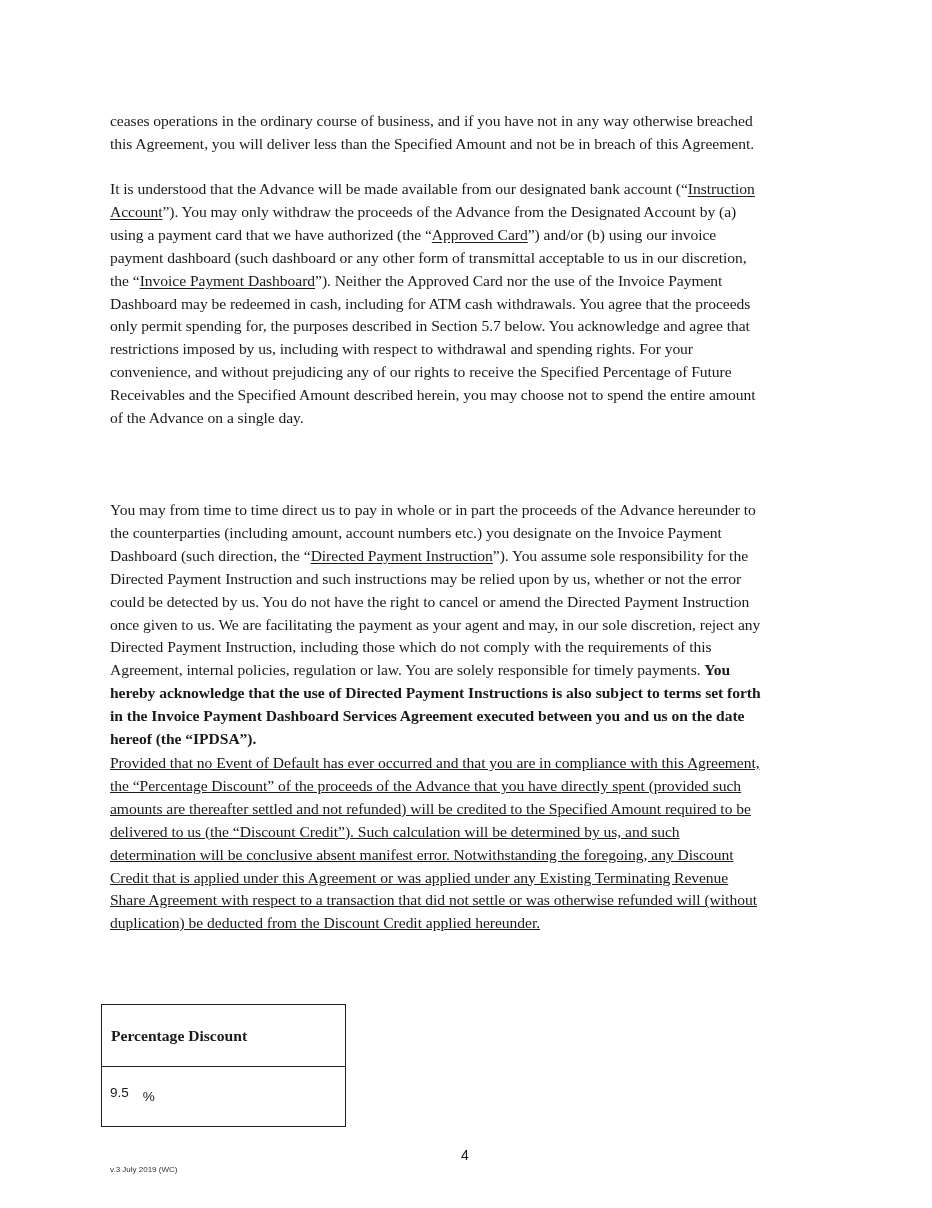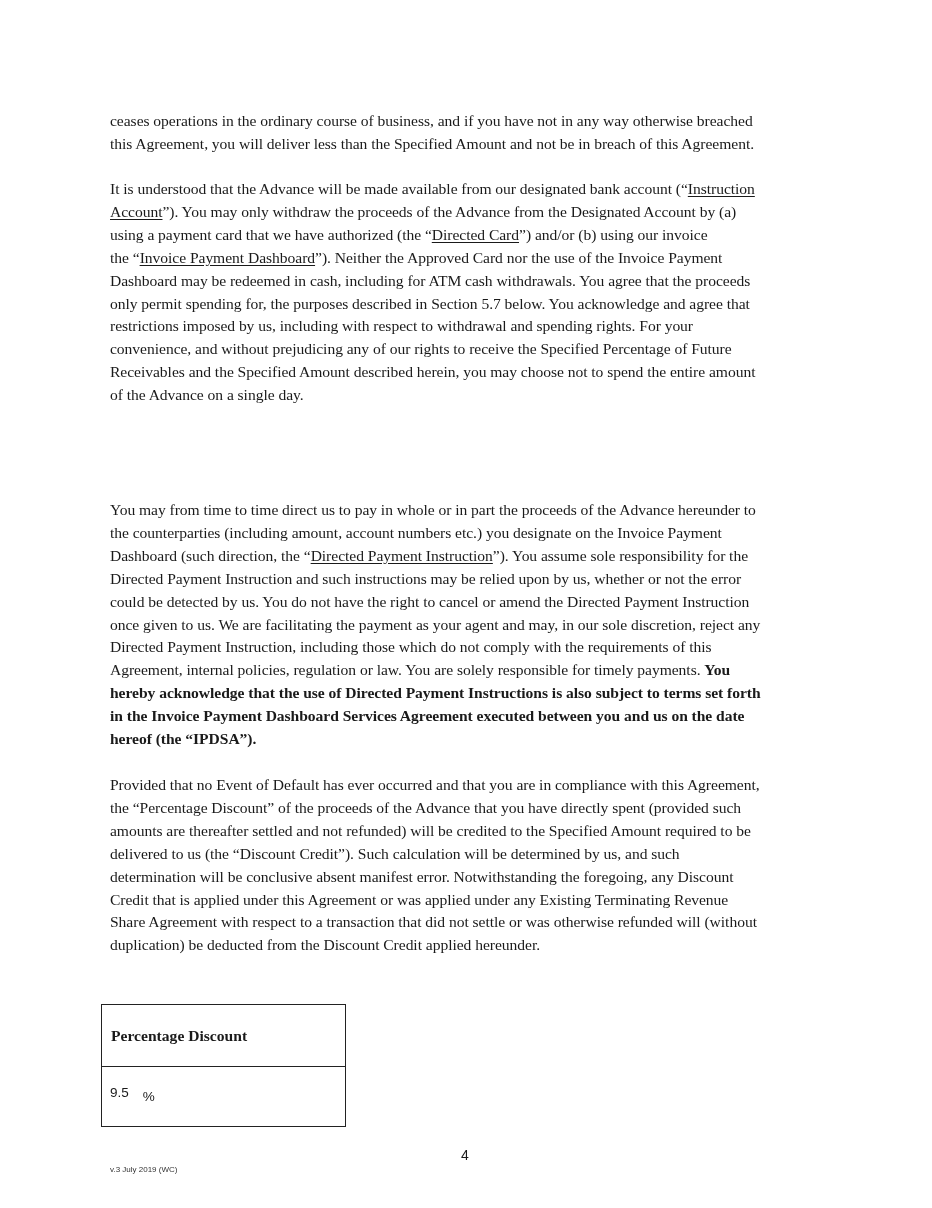--- a/index.html
+++ b/index.html
@@ -32,21 +32,21 @@
     .para .line {
       display: block;
       white-space: nowrap;
     }
     .u { text-decoration: underline; text-underline-offset: 2px; }
     .b { font-weight: bold; }
 
     #p1 { top: 110px; }
     #p2 { top: 178px; }
     #p3 { top: 499px; }
-    #p4 { top: 774px; }
+    #p4 { top: 752px; text-decoration: underline; }
 
     .discount-table {
       position: absolute;
       left: 101px;
       top: 1004px;
       width: 245px;
       border-collapse: collapse;
     }
     .discount-table td {
       border: 1px solid #222;
@@ -89,21 +89,22 @@
 <div class="page">
 
   <div class="para" id="p1">
     <span class="line">ceases operations in the ordinary course of business, and if you have not in any way otherwise breached</span>
     <span class="line">this Agreement, you will deliver less than the Specified Amount and not be in breach of this Agreement.</span>
   </div>
 
   <div class="para" id="p2">
     <span class="line"><span>It is understood that the Advance will be made available from our designated bank account (“</span><span class="u">Instruction</span></span>
     <span class="line"><span class="u">Account</span><span>”). You may only withdraw the proceeds of the Advance from the Designated Account by (a)</span></span>
-    <span class="line"><span>using a payment card that we have authorized (the “</span><span class="u">Directed Card</span><span>”) and/or (b) using our invoice</span></span>
+    <span class="line"><span>using a payment card that we have authorized (the “</span><span class="u">Approved Card</span><span>”) and/or (b) using our invoice</span></span>
+    <span class="line">payment dashboard (such dashboard or any other form of transmittal acceptable to us in our discretion,</span>
     <span class="line"><span>the “</span><span class="u">Invoice Payment Dashboard</span><span>”). Neither the Approved Card nor the use of the Invoice Payment</span></span>
     <span class="line">Dashboard may be redeemed in cash, including for ATM cash withdrawals. You agree that the proceeds</span>
     <span class="line">only permit spending for, the purposes described in Section 5.7 below. You acknowledge and agree that</span>
     <span class="line">restrictions imposed by us, including with respect to withdrawal and spending rights. For your</span>
     <span class="line">convenience, and without prejudicing any of our rights to receive the Specified Percentage of Future</span>
     <span class="line">Receivables and the Specified Amount described herein, you may choose not to spend the entire amount</span>
     <span class="line">of the Advance on a single day.</span>
   </div>
 
   <div class="para" id="p3">

